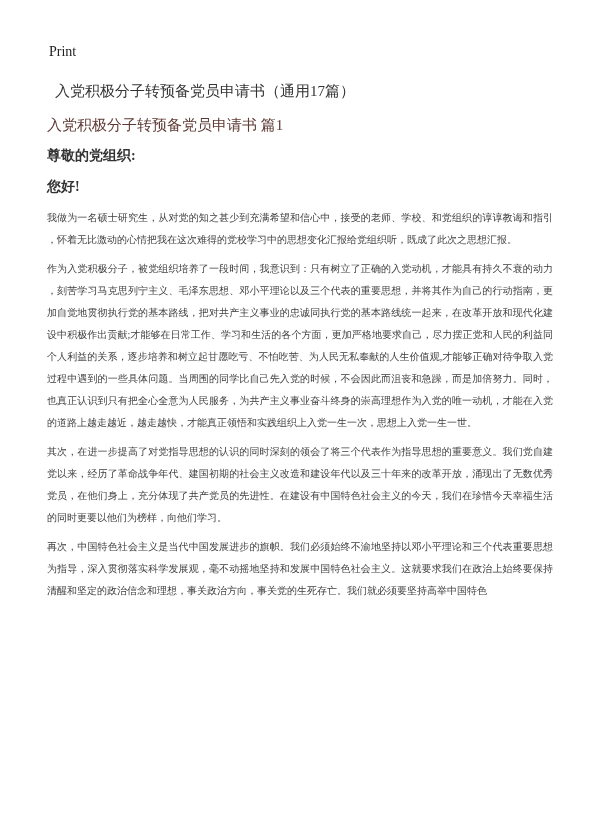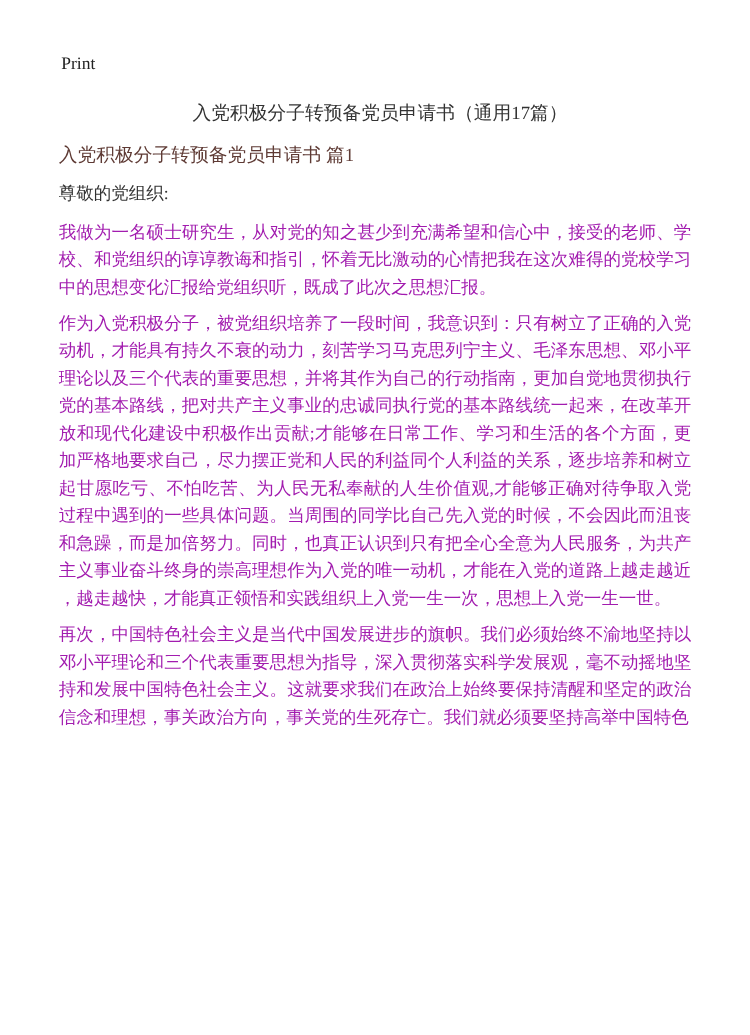--- a/index.html
+++ b/index.html
@@ -34,59 +34,61 @@
     line-height: 26px;
     font-weight: bold;
     color: var(--title-color, #c13524);
     margin: 6px 0 12px 0;
   }
   .doc-subtitle {
     font-size: 15px;
     line-height: 22px;
     margin: 0 0 12px 8px;
     color: #333333;
-    text-align: center;
   }
   .section-heading {
     font-size: 15px;
     line-height: 22px;
     font-weight: normal;
     color: var(--heading-color, #5e3a34);
     margin: 0 0 9px 0;
   }
   .line {
     font-size: 14px;
     line-height: 22px;
     margin: 0 0 9px 0;
+    font-weight: bold;
   }
   .paragraphs .para {
-    font-size: 14px;
+    font-size: 10px;
     line-height: 22px;
     margin: 0 0 7px 0;
     text-align: justify;
     word-break: break-all;
     overflow-wrap: anywhere;
     line-break: anywhere;
-    color: #a21caf;
+    color: #404040;
   }
 </style>
 </head>
 <body>
 
 <div class="page">
 
   <span class="print-link">Print</span>
 
 
   <div class="doc-subtitle">入党积极分子转预备党员申请书（通用17篇）</div>
 
   <div class="section-heading">入党积极分子转预备党员申请书 篇1</div>
 
   <div class="line">尊敬的党组织:</div>
 
+  <div class="line">您好!</div>
 
   <div class="paragraphs">
       <p class="para">我做为一名硕士研究生，从对党的知之甚少到充满希望和信心中，接受的老师、学校、和党组织的谆谆教诲和指引，怀着无比激动的心情把我在这次难得的党校学习中的思想变化汇报给党组织听，既成了此次之思想汇报。</p>
       <p class="para">作为入党积极分子，被党组织培养了一段时间，我意识到：只有树立了正确的入党动机，才能具有持久不衰的动力，刻苦学习马克思列宁主义、毛泽东思想、邓小平理论以及三个代表的重要思想，并将其作为自己的行动指南，更加自觉地贯彻执行党的基本路线，把对共产主义事业的忠诚同执行党的基本路线统一起来，在改革开放和现代化建设中积极作出贡献;才能够在日常工作、学习和生活的各个方面，更加严格地要求自己，尽力摆正党和人民的利益同个人利益的关系，逐步培养和树立起甘愿吃亏、不怕吃苦、为人民无私奉献的人生价值观,才能够正确对待争取入党过程中遇到的一些具体问题。当周围的同学比自己先入党的时候，不会因此而沮丧和急躁，而是加倍努力。同时，也真正认识到只有把全心全意为人民服务，为共产主义事业奋斗终身的崇高理想作为入党的唯一动机，才能在入党的道路上越走越近，越走越快，才能真正领悟和实践组织上入党一生一次，思想上入党一生一世。</p>
+      <p class="para">其次，在进一步提高了对党指导思想的认识的同时深刻的领会了将三个代表作为指导思想的重要意义。我们党自建党以来，经历了革命战争年代、建国初期的社会主义改造和建设年代以及三十年来的改革开放，涌现出了无数优秀党员，在他们身上，充分体现了共产党员的先进性。在建设有中国特色社会主义的今天，我们在珍惜今天幸福生活的同时更要以他们为榜样，向他们学习。</p>
       <p class="para">再次，中国特色社会主义是当代中国发展进步的旗帜。我们必须始终不渝地坚持以邓小平理论和三个代表重要思想为指导，深入贯彻落实科学发展观，毫不动摇地坚持和发展中国特色社会主义。这就要求我们在政治上始终要保持清醒和坚定的政治信念和理想，事关政治方向，事关党的生死存亡。我们就必须要坚持高举中国特色</p>
     </div>
 
 </div>
 
 </body></html>

